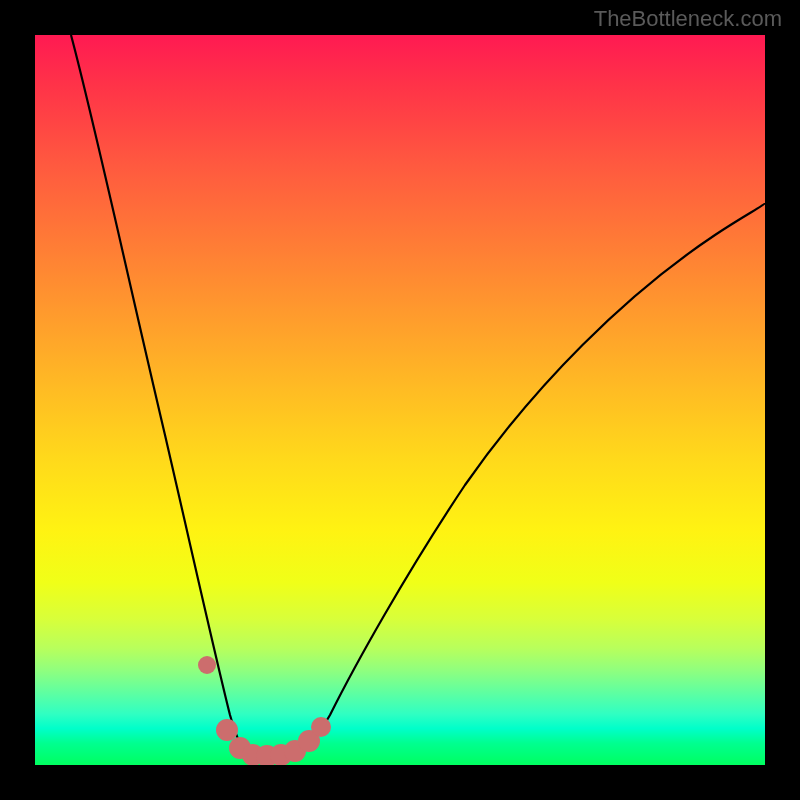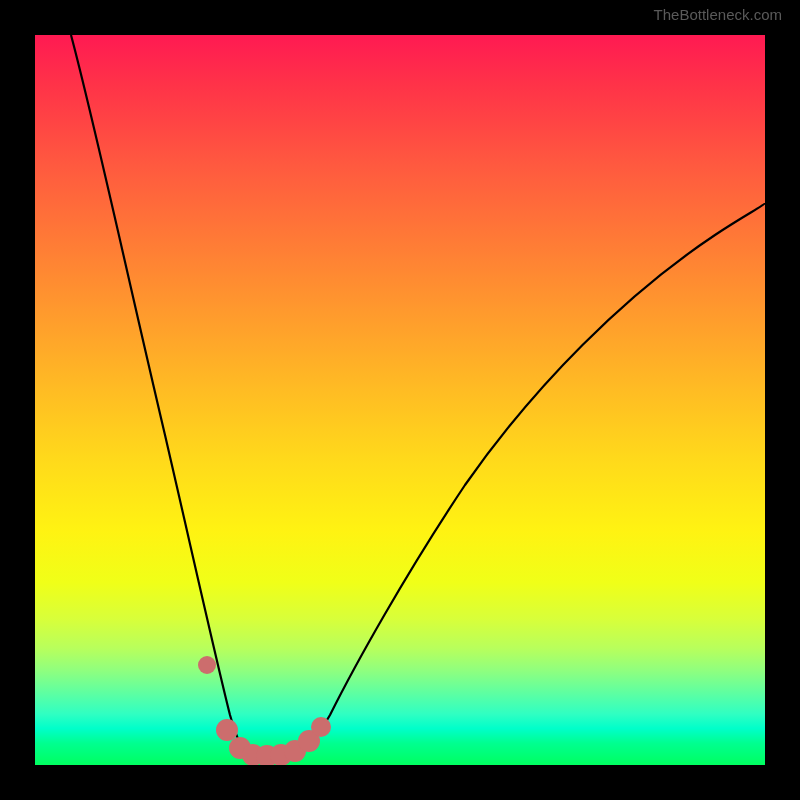--- a/index.html
+++ b/index.html
@@ -50,21 +50,21 @@
       #30ffc2 93%,
       #00ffca 95%,
       #00ff90 97%,
       #00ff60 100%);
   }
   .watermark {
     position: absolute;
     top: 6px;
     right: 18px;
     color: #5a5a5a;
-    font-size: 15px;
+    font-size: 22px;
     font-weight: 500;
     z-index: 10;
   }
   svg.curves {
     position: absolute;
     top: 0;
     left: 0;
     width: 100%;
     height: 100%;
   }

